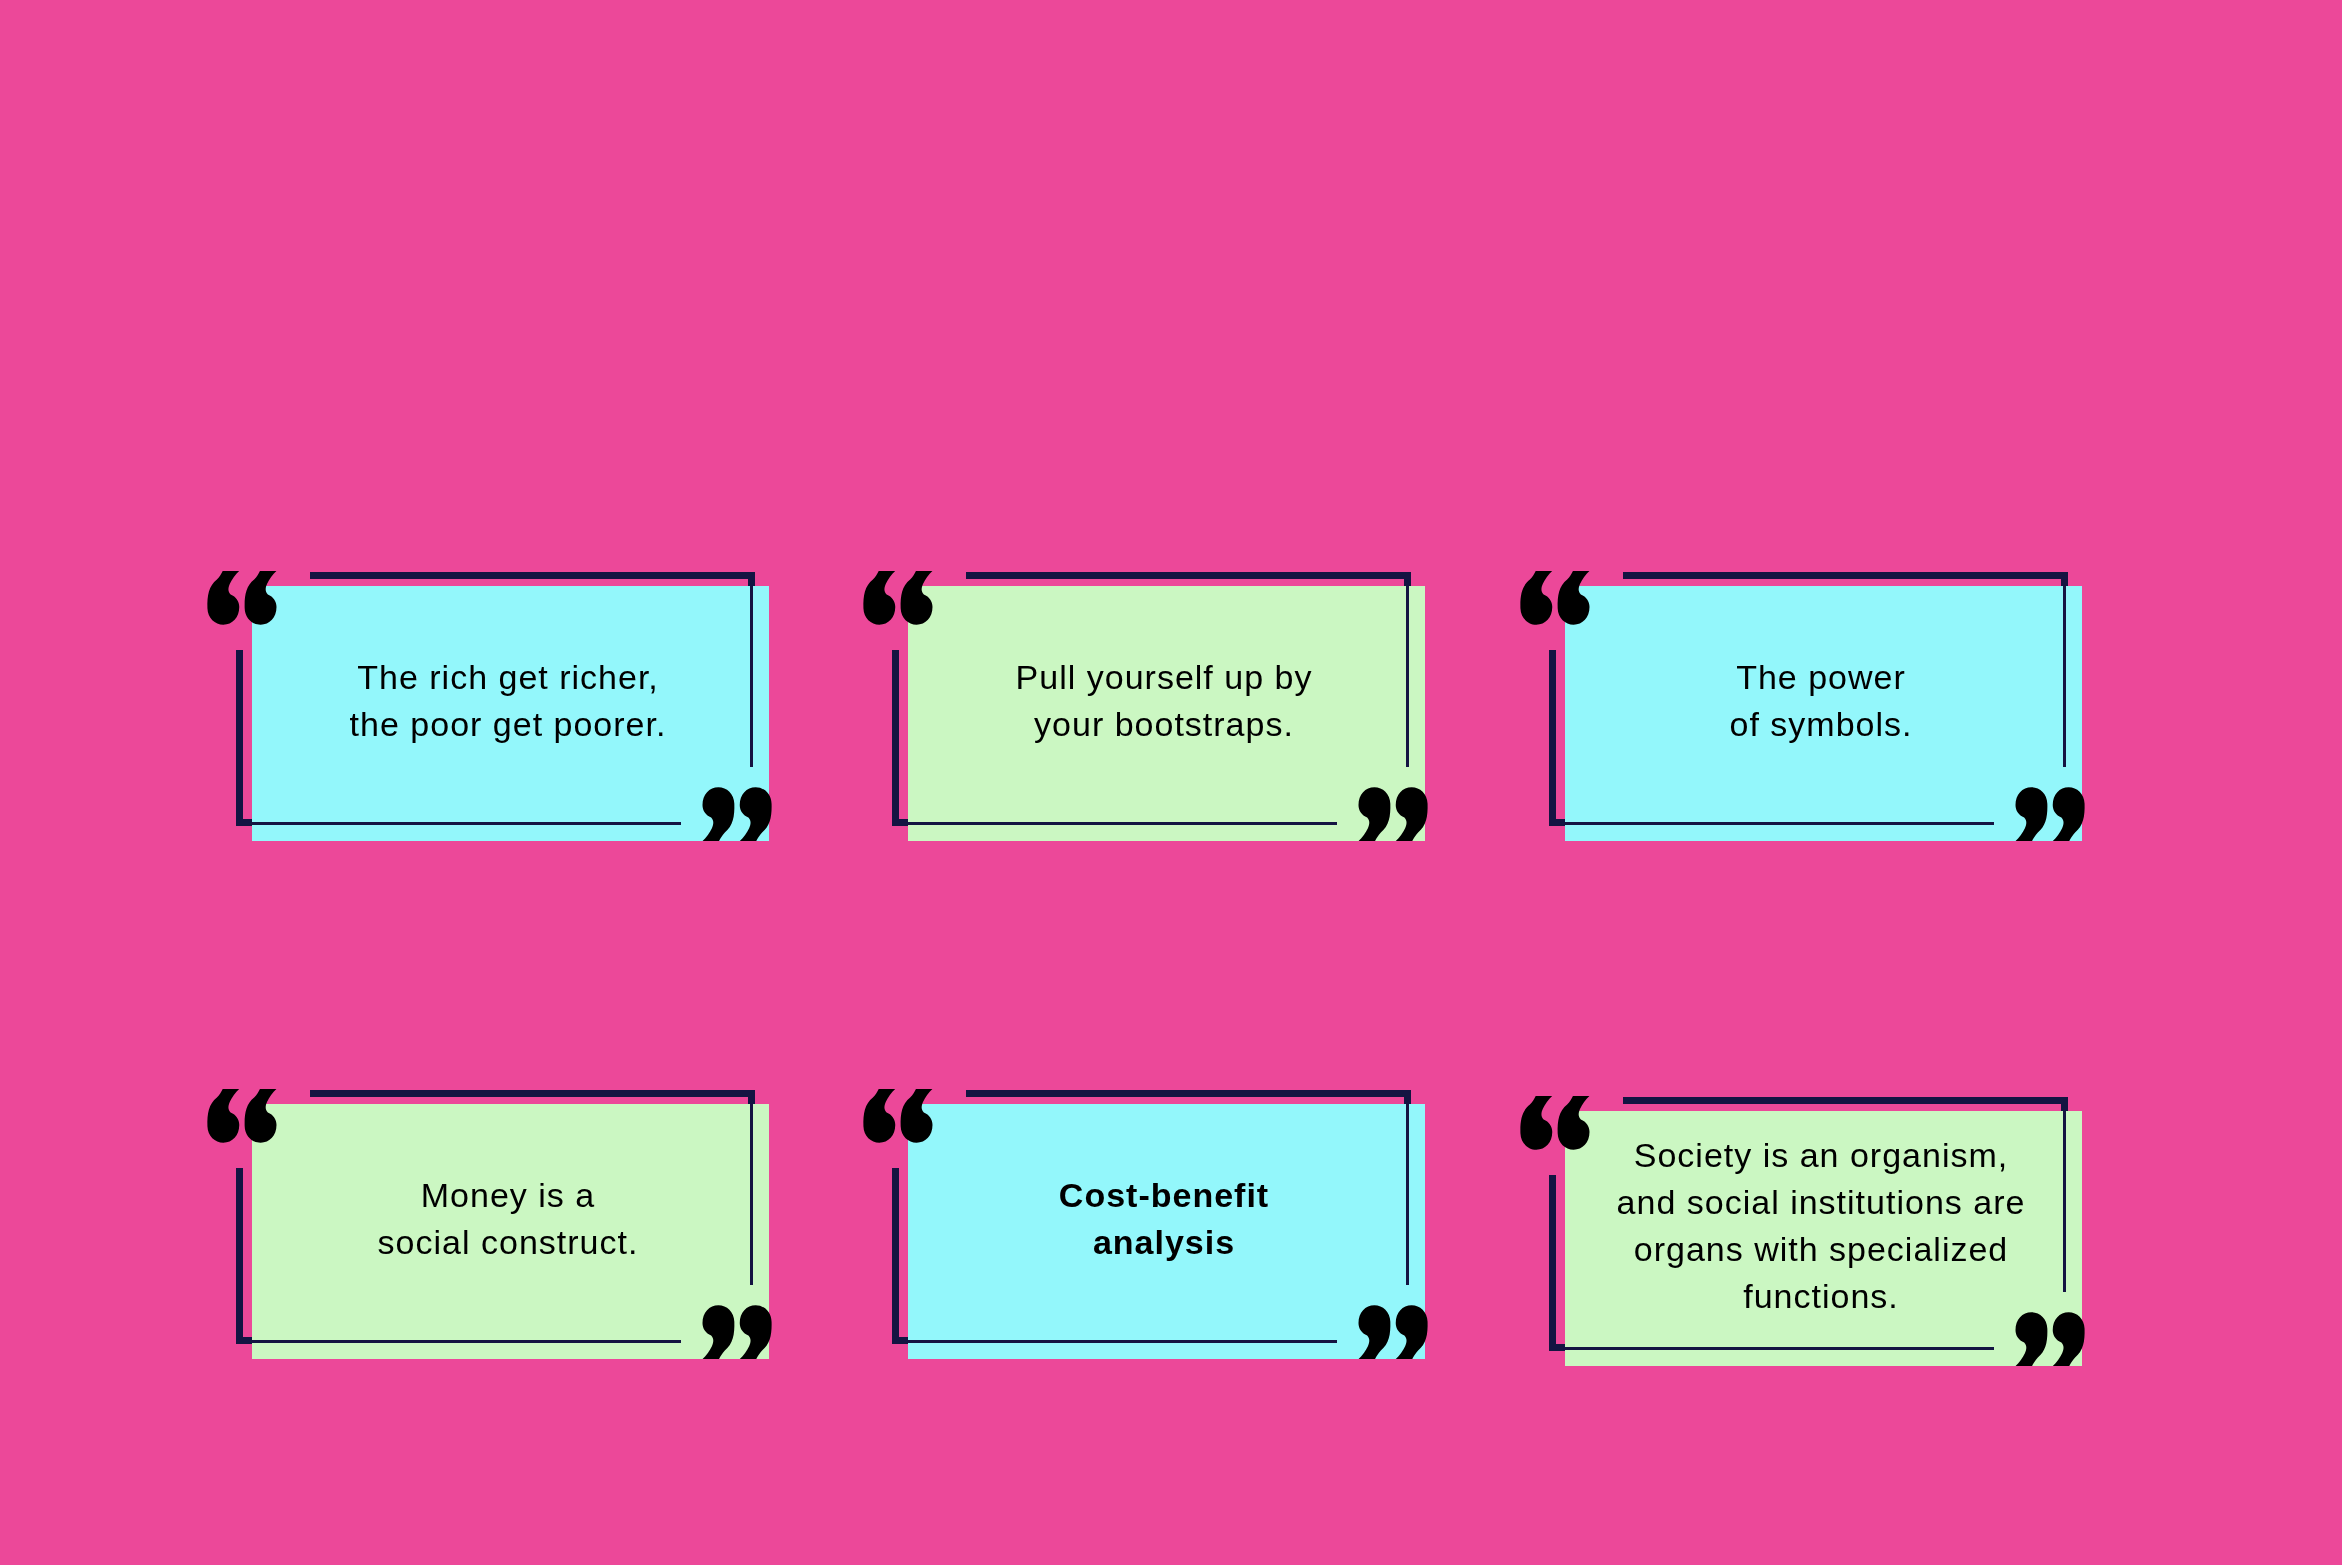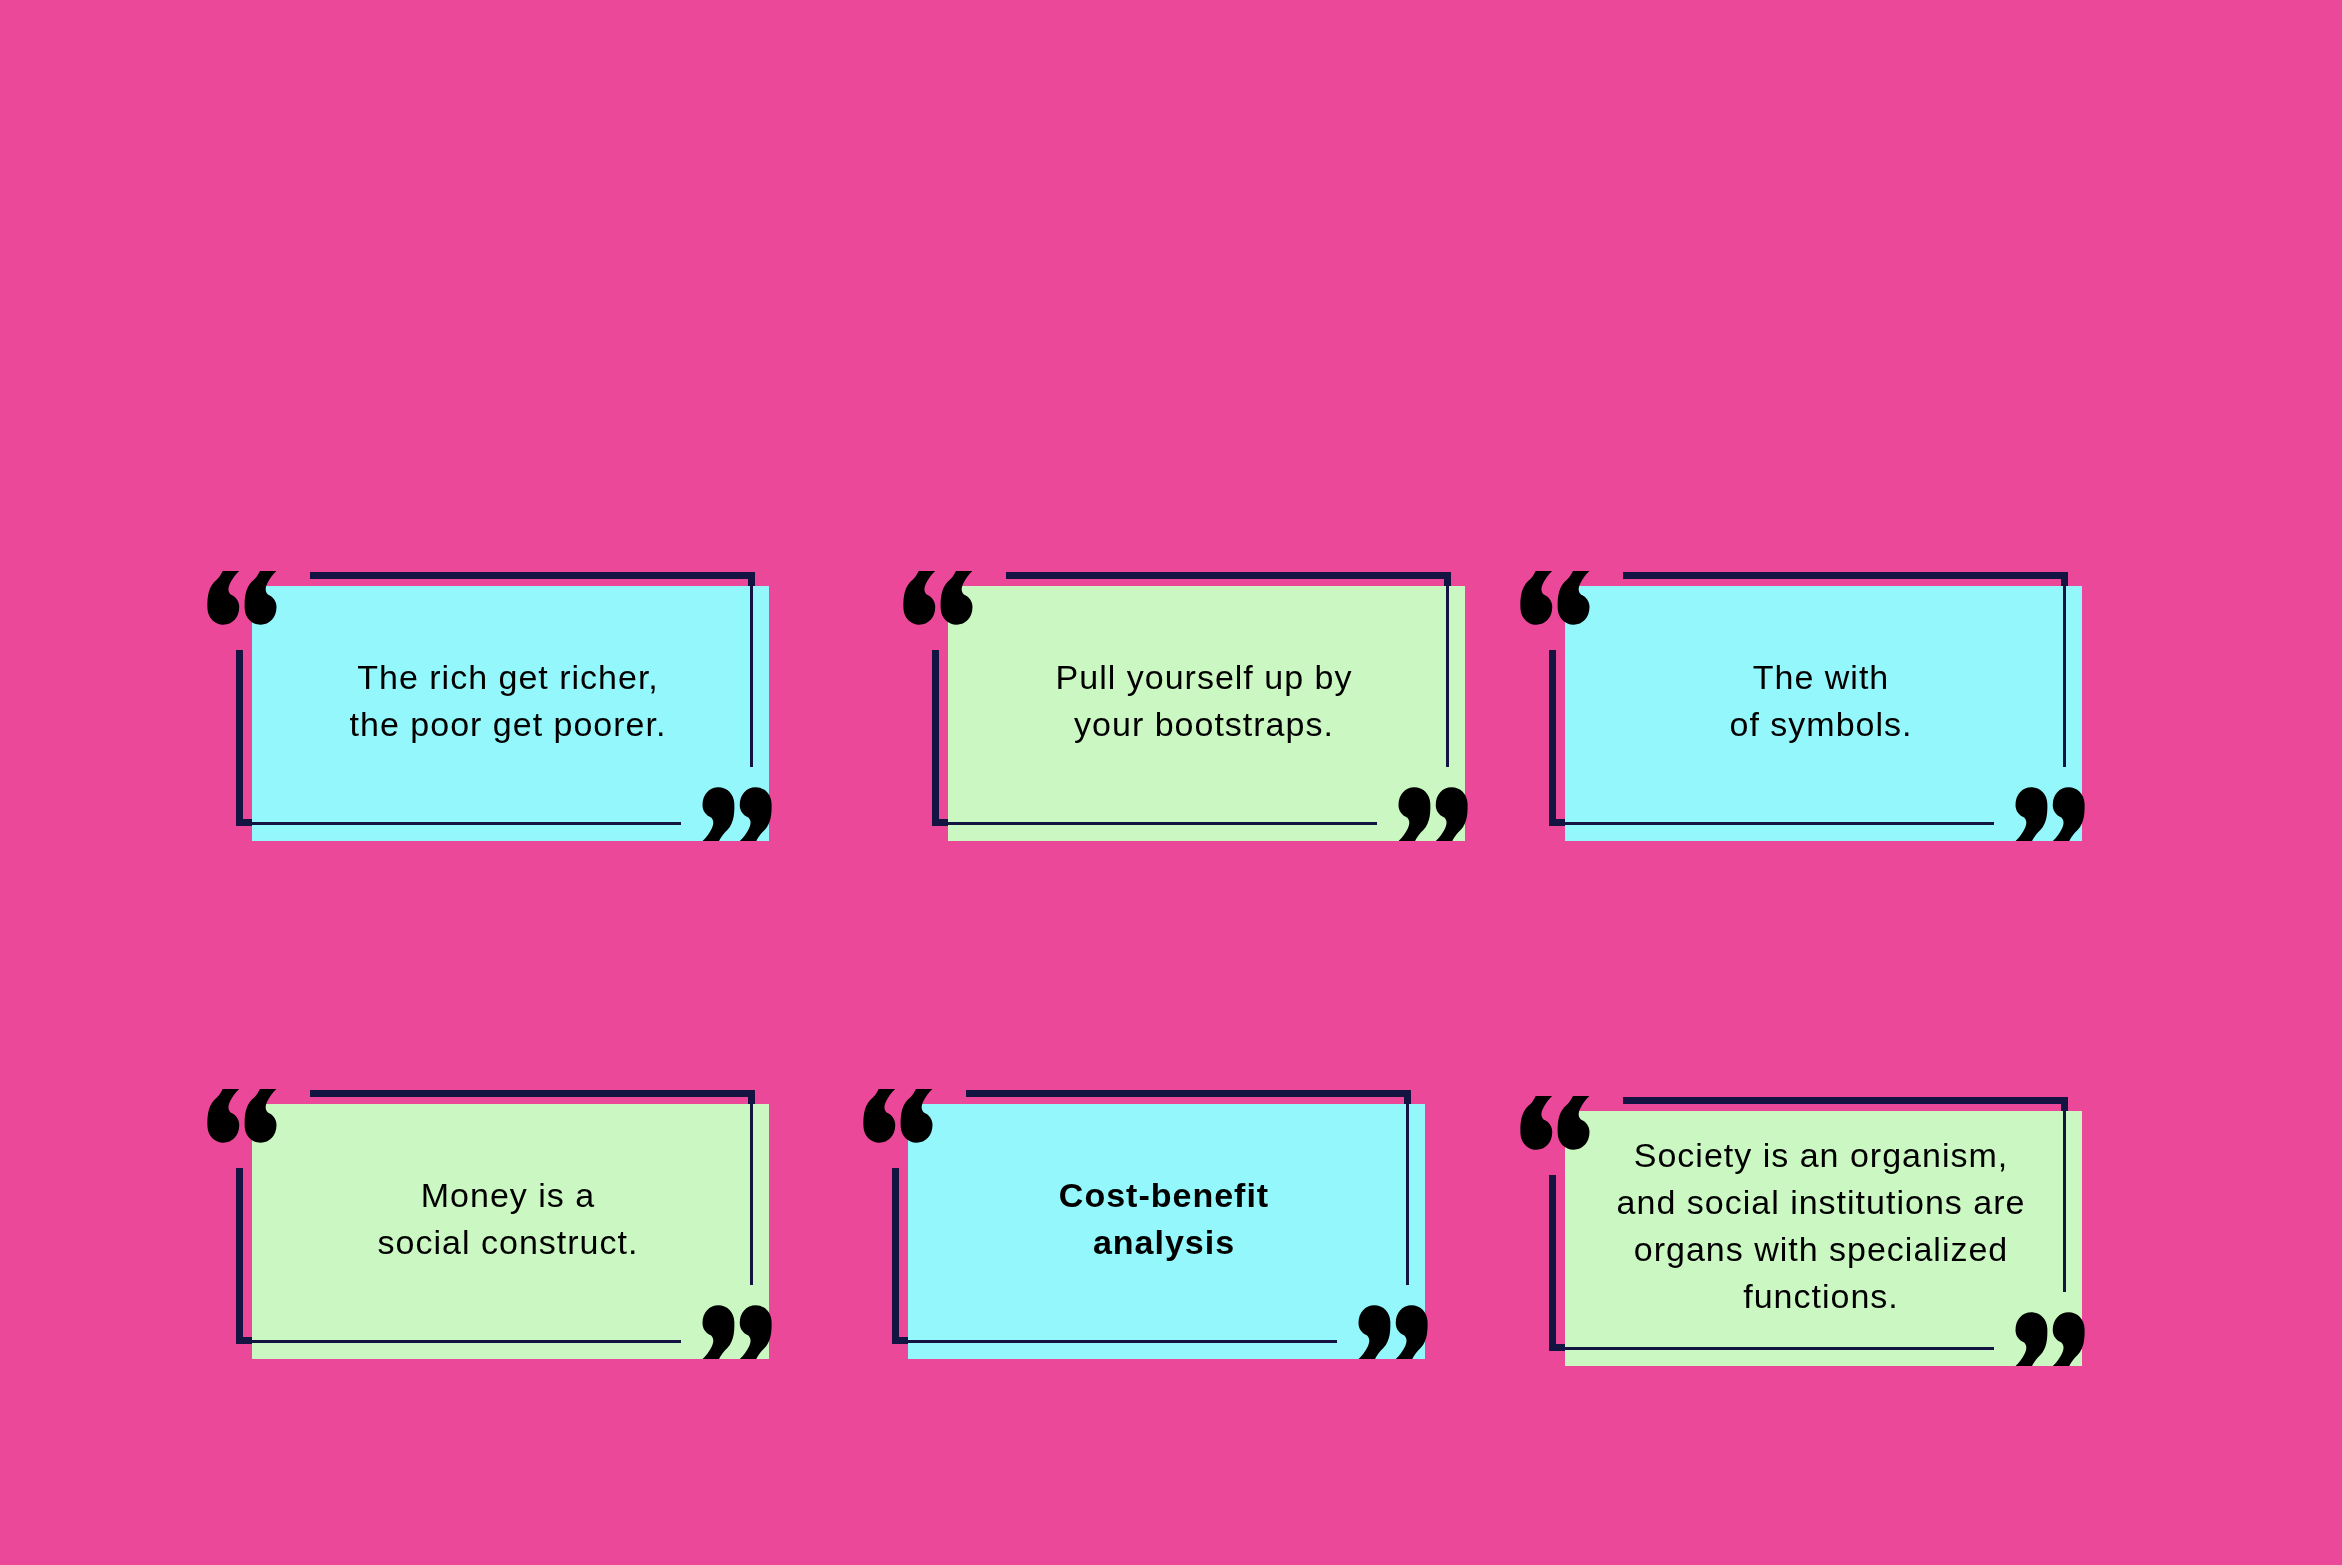--- a/index.html
+++ b/index.html
@@ -57,21 +57,21 @@
             <path d="M17.5 0.3 C26.5 0.3 34.3 7.4 34.6 18.0 C35.0 31.5 33.2 41.8 24.4 48.8 C21.5 51.7 19.5 55.4 18.2 58.0 L0.5 58.0 C4.4 54.2 8.4 49.0 10.5 44.3 C12.4 40.1 12.9 36.1 9.7 32.8 C3.9 30.4 0.4 25.4 0.4 19.3 C0.4 8.0 7.8 0.3 17.5 0.3 Z"></path>
             <path transform="translate(40,0)" d="M17.5 0.3 C26.5 0.3 34.3 7.4 34.6 18.0 C35.0 31.5 33.2 41.8 24.4 48.8 C21.5 51.7 19.5 55.4 18.2 58.0 L0.5 58.0 C4.4 54.2 8.4 49.0 10.5 44.3 C12.4 40.1 12.9 36.1 9.7 32.8 C3.9 30.4 0.4 25.4 0.4 19.3 C0.4 8.0 7.8 0.3 17.5 0.3 Z"></path>
           </g>
         </svg>
       </div>
       <div class="qtext">
         <span>The rich get richer,
 the poor get poorer.</span>
       </div>
     </div>
-    <div class="quote-card" style="left: 932px; top: 572px;">
+    <div class="quote-card" style="left: 892px; top: 572px;">
       <div class="bar bar-top"></div>
       <div class="bar bar-right"></div>
       <div class="bar bar-left"></div>
       <div class="bar bar-bottom"></div>
       <div class="panel" style="background:#CBF7C2"></div>
       <div class="thin-v" style="left:514px;top:14px;height:181px"></div>
       <div class="thin-h" style="left:16px;top:250px;width:429px"></div>
       <div class="qm" style="left:-30px;top:-1.3px">
         <svg width="71" height="54" viewBox="0 0 76 58" aria-hidden="true" style="transform:rotate(180deg)">
           <g fill="#000000">
@@ -111,21 +111,21 @@
       </div>
       <div class="qm" style="left:466px;top:215px">
         <svg width="71" height="54" viewBox="0 0 76 58" aria-hidden="true">
           <g fill="#000000">
             <path d="M17.5 0.3 C26.5 0.3 34.3 7.4 34.6 18.0 C35.0 31.5 33.2 41.8 24.4 48.8 C21.5 51.7 19.5 55.4 18.2 58.0 L0.5 58.0 C4.4 54.2 8.4 49.0 10.5 44.3 C12.4 40.1 12.9 36.1 9.7 32.8 C3.9 30.4 0.4 25.4 0.4 19.3 C0.4 8.0 7.8 0.3 17.5 0.3 Z"></path>
             <path transform="translate(40,0)" d="M17.5 0.3 C26.5 0.3 34.3 7.4 34.6 18.0 C35.0 31.5 33.2 41.8 24.4 48.8 C21.5 51.7 19.5 55.4 18.2 58.0 L0.5 58.0 C4.4 54.2 8.4 49.0 10.5 44.3 C12.4 40.1 12.9 36.1 9.7 32.8 C3.9 30.4 0.4 25.4 0.4 19.3 C0.4 8.0 7.8 0.3 17.5 0.3 Z"></path>
           </g>
         </svg>
       </div>
       <div class="qtext">
-        <span>The with
+        <span>The power
 of symbols.</span>
       </div>
     </div>
     <div class="quote-card" style="left: 236px; top: 1090px;">
       <div class="bar bar-top"></div>
       <div class="bar bar-right"></div>
       <div class="bar bar-left"></div>
       <div class="bar bar-bottom"></div>
       <div class="panel" style="background:#CBF7C2"></div>
       <div class="thin-v" style="left:514px;top:14px;height:181px"></div>

